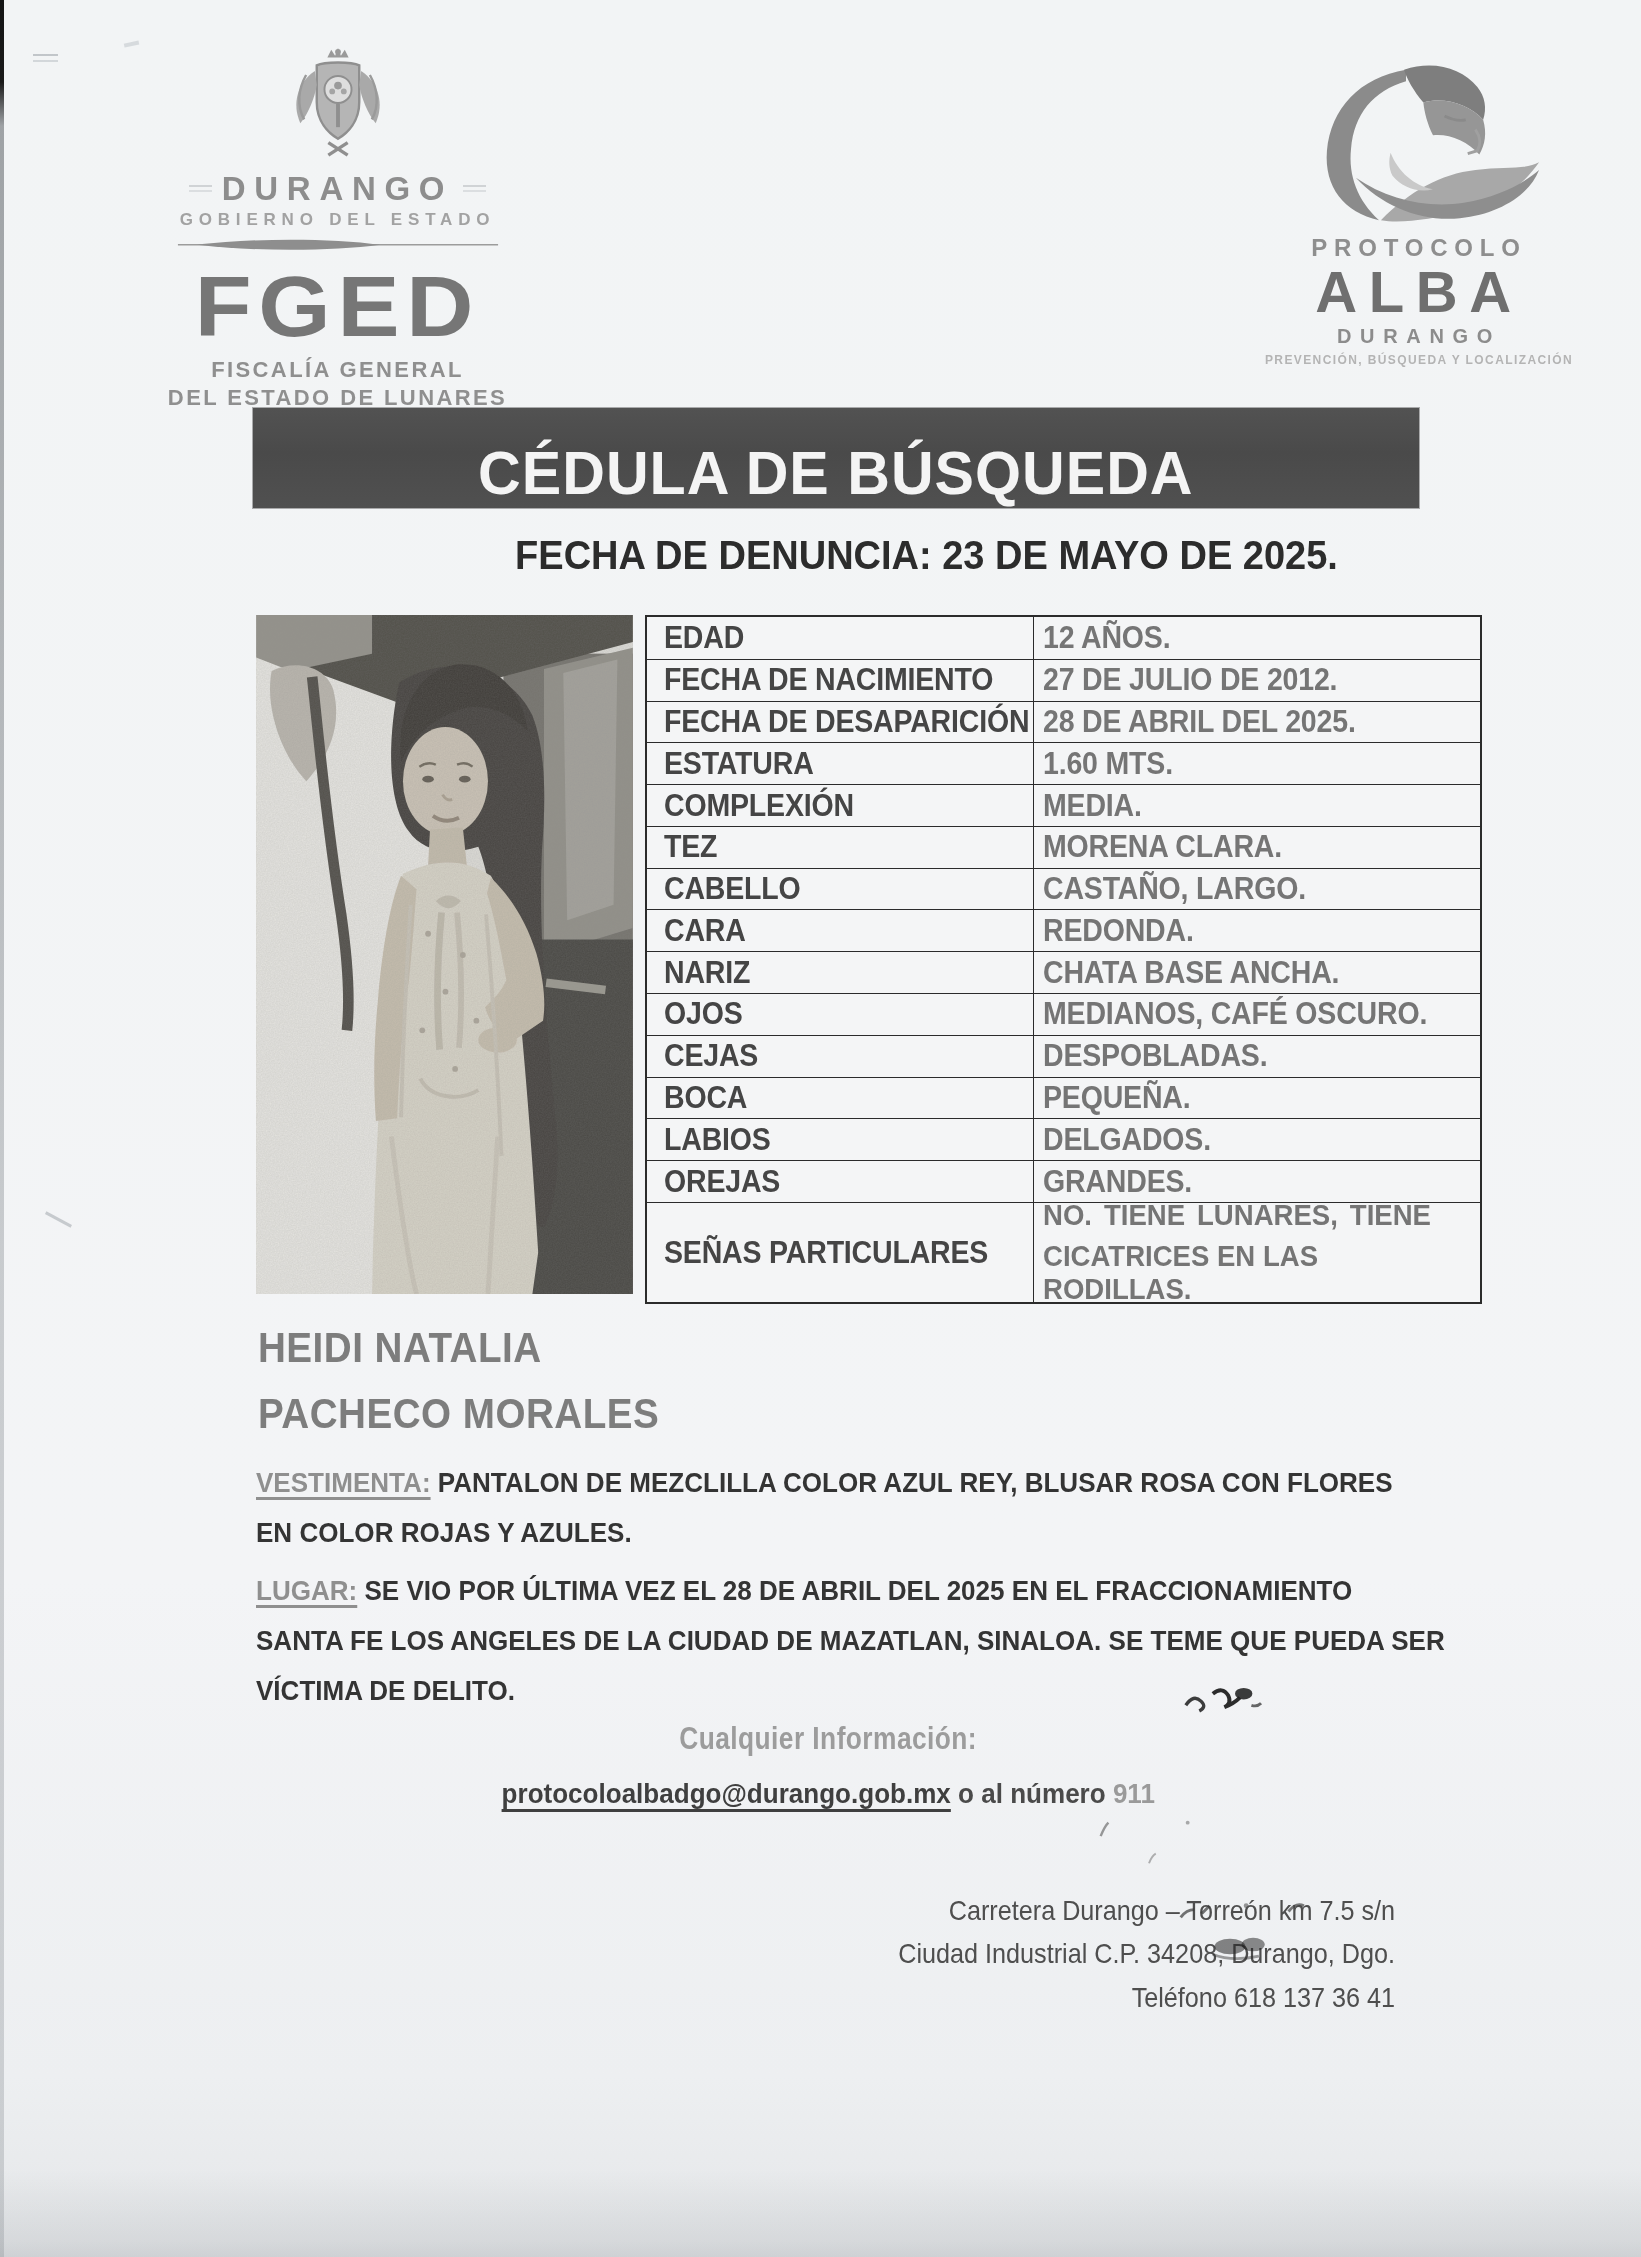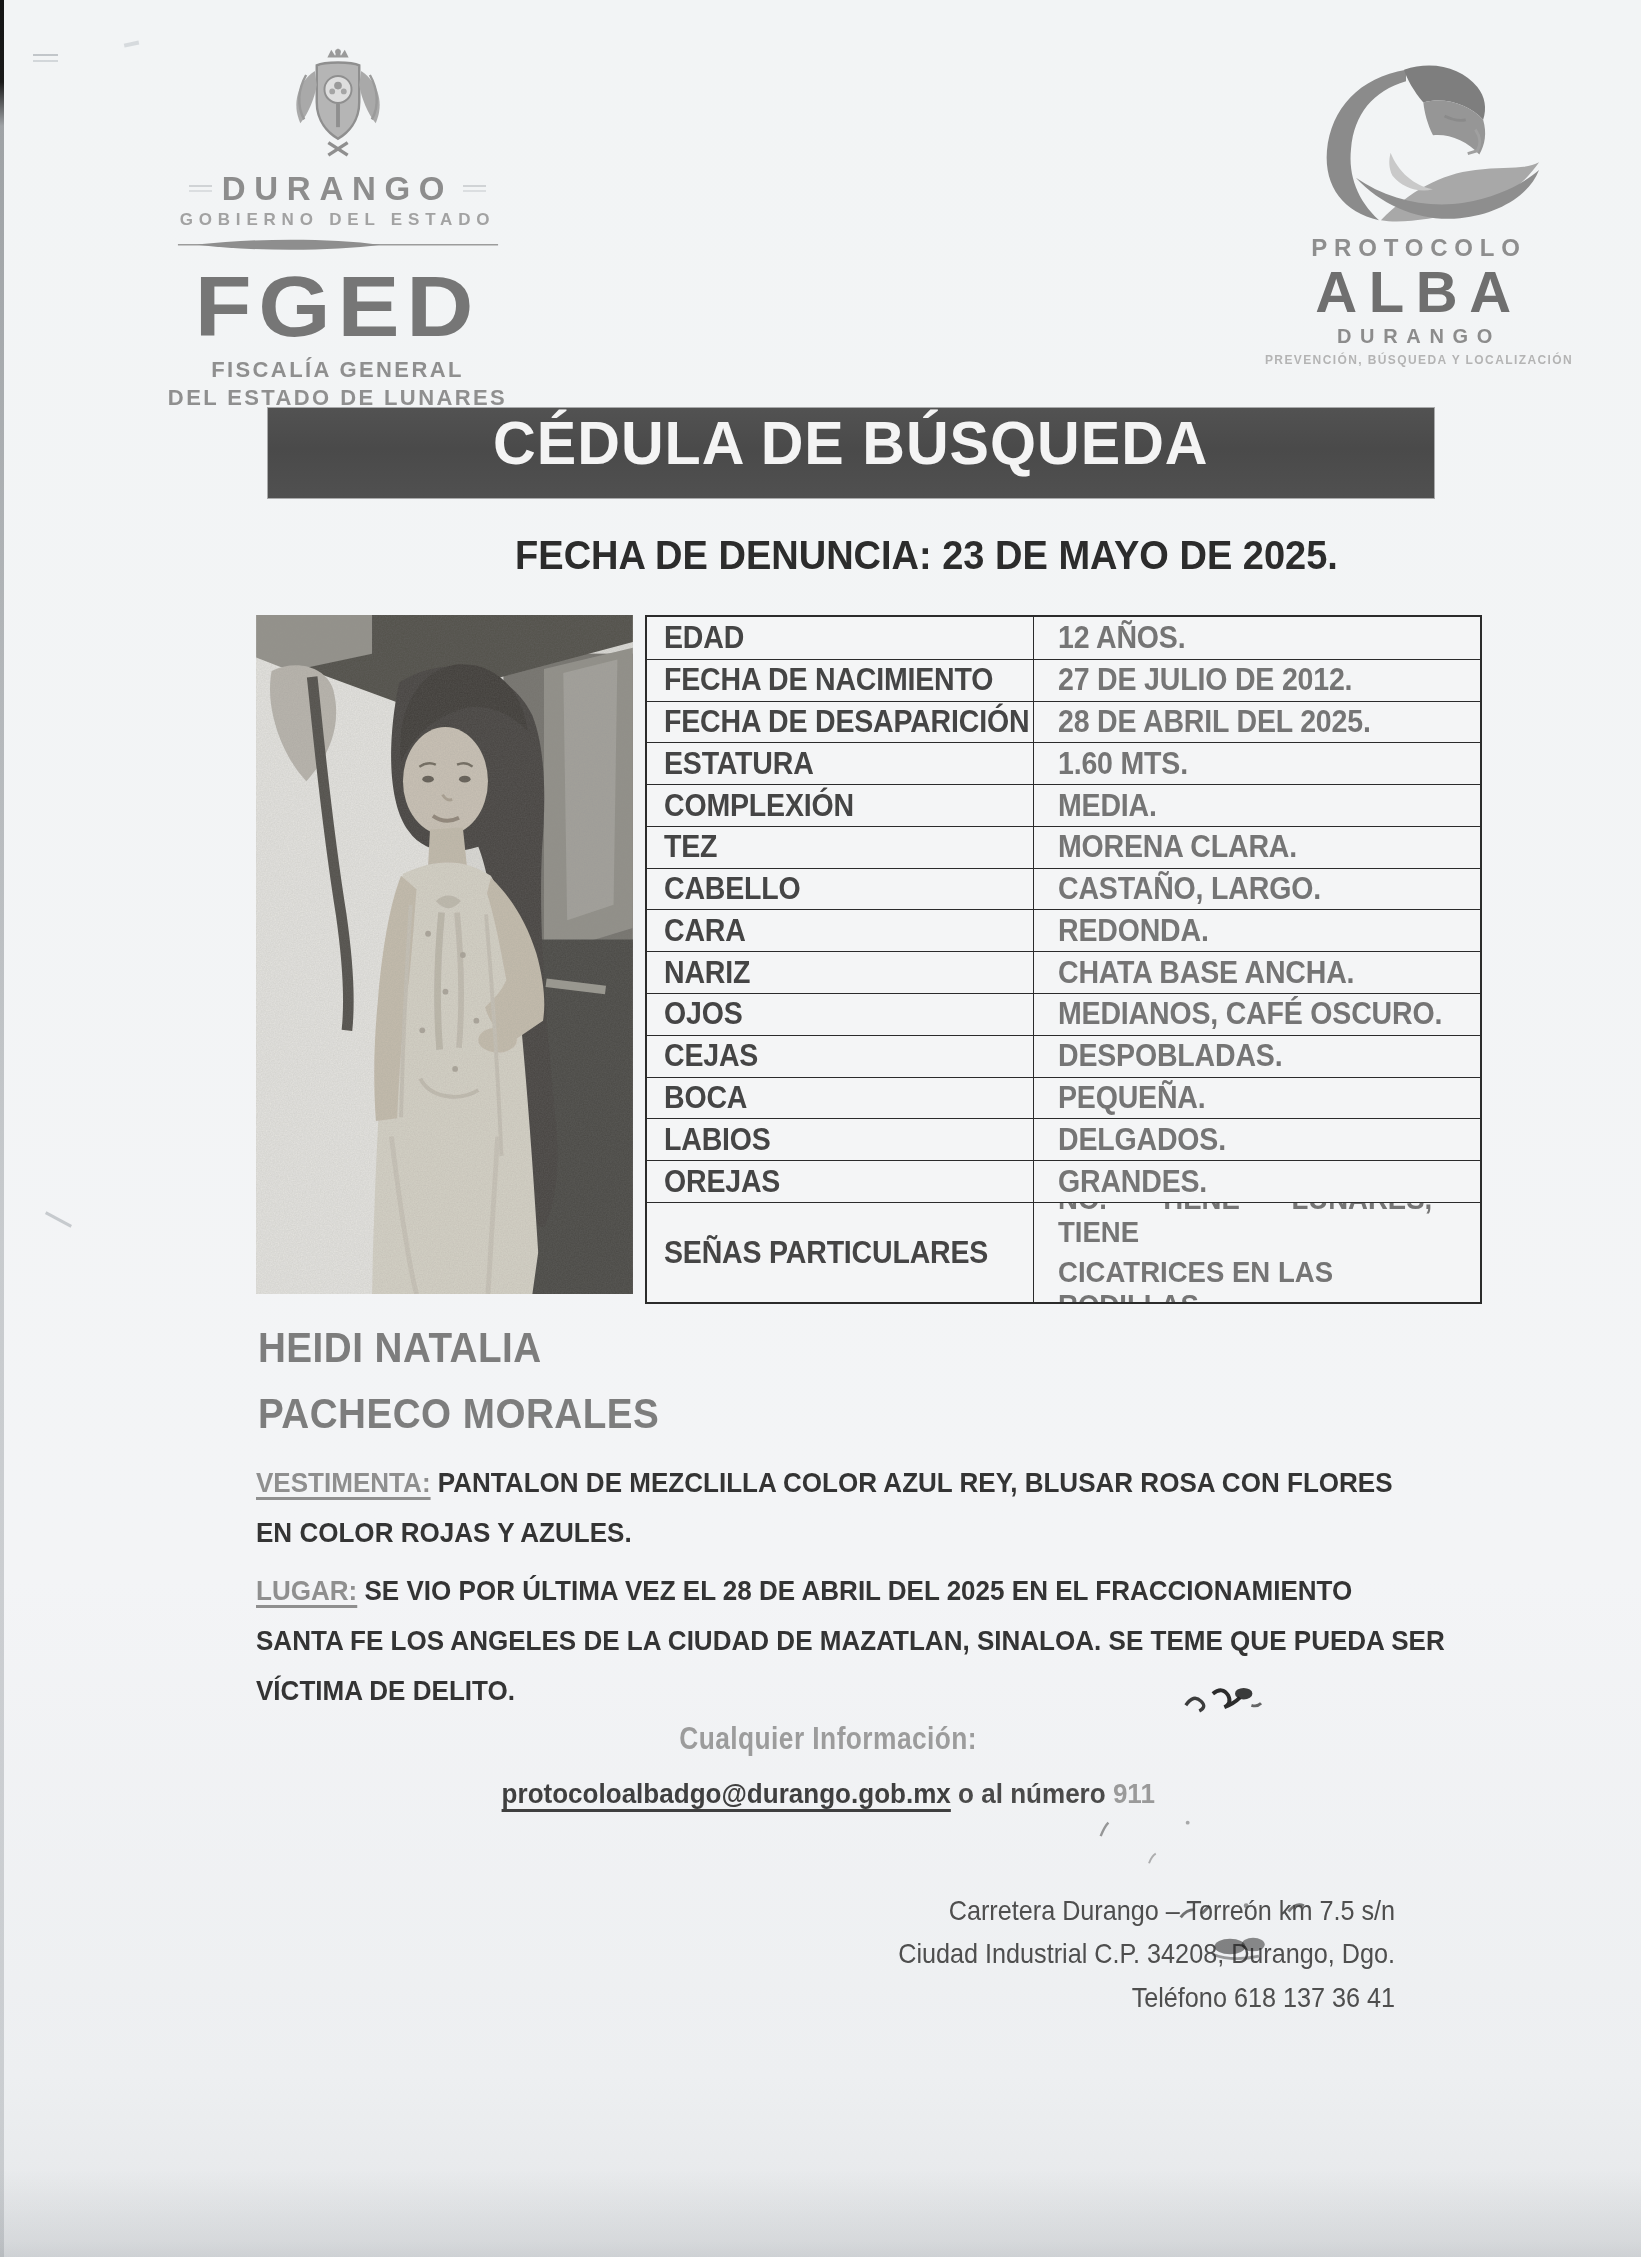--- a/index.html
+++ b/index.html
@@ -27,38 +27,38 @@
   .fged-gobierno{font-size:17px;font-weight:bold;letter-spacing:5.8px;color:#a2a2a2;margin-top:2px;}
   .fged-divider{margin-top:7.7px;}
   .fged-acronym{font-size:93px;font-weight:bold;letter-spacing:6.8px;color:#767676;line-height:1.0;margin-top:5.8px;transform:scaleY(.92);}
   .fged-sub{font-size:22px;font-weight:bold;letter-spacing:2.4px;color:#8f8f8f;line-height:1.25;text-align:center;margin-top:1.9px;}
   .alba-logo{position:absolute;left:1257px;top:60px;width:324px;display:flex;flex-direction:column;align-items:center;}
   .alba-protocolo{font-size:24px;font-weight:bold;letter-spacing:6.8px;color:#8e8e8e;margin-top:3.9px;}
   .alba-word{font-size:58px;font-weight:bold;letter-spacing:11.6px;color:#6f6f6f;line-height:1.05;}
   .alba-durango{font-size:20px;font-weight:bold;letter-spacing:8.7px;color:#8c8c8c;margin-top:1.9px;}
   .alba-tagline{font-size:12px;font-weight:bold;letter-spacing:1.4px;color:#b4b4b4;margin-top:5.8px;white-space:nowrap;}
   
-  .banner{position:absolute;left:268px;top:408px;width:1166px;height:90px;
+  .banner{position:absolute;left:253px;top:408px;width:1166px;height:100px;
     background:linear-gradient(180deg,#525252 0%,#4a4a4a 45%,#505050 100%);
-    display:flex;align-items:flex-start;justify-content:center;box-shadow:0 0 0 1px rgba(60,60,60,.4);}
+    display:flex;align-items:flex-end;justify-content:center;box-shadow:0 0 0 1px rgba(60,60,60,.4);}
   .banner-title{font-size:61px;font-weight:bold;color:#f4f4f4;letter-spacing:1px;white-space:nowrap;transform:scaleX(.97);}
   .fecha-denuncia{position:absolute;left:415px;top:533px;width:1023px;text-align:center;
     font-size:40px;font-weight:bold;color:#2c2c2c;white-space:nowrap;transform:scaleX(.95);}
   
   .photo{position:absolute;left:256px;top:615px;width:377px;height:679px;overflow:hidden;background:#dcdbd7;}
   .photo svg{display:block;filter:contrast(.96) brightness(1.01);}
   
   .info-table{position:absolute;left:645px;top:615px;width:837px;height:689px;
     border:2.9px solid #2b2b2b;box-sizing:border-box;display:grid;
     grid-template-rows:repeat(14,1fr) 100px;background:#f4f5f6;}
   .tr{display:grid;grid-template-columns:386px 1fr;border-top:1.9px solid #2b2b2b;}
   .tr:first-child{border-top:none;}
   .th,.td{display:flex;align-items:center;overflow:hidden;}
   .th{padding-left:17.4px;}
-  .td{border-left:1.9px solid #2b2b2b;padding-left:24px;padding-right:11.6px;}
+  .td{border-left:1.9px solid #2b2b2b;padding-left:9px;padding-right:11.6px;}
   .cond{transform:scaleX(.92);transform-origin:left center;white-space:nowrap;}
   .th .cond{font-size:31px;font-weight:bold;color:#454545;letter-spacing:-0.2px;}
   .td .cond{font-size:31px;font-weight:bold;color:#757575;letter-spacing:-0.2px;}
   .td-multiline{flex-direction:column;align-items:stretch;justify-content:center;gap:7.7px;}
   .senas-line{font-size:29px;font-weight:bold;color:#757575;transform:scaleX(.95);transform-origin:left center;}
   .senas-line.justified{text-align:justify;text-align-last:justify;width:96%;}
   .th-wrap .cond{white-space:normal;line-height:1.35;}
   
   .person-name{position:absolute;left:258px;top:1315px;font-size:42px;font-weight:bold;color:#7d7d7d;
     line-height:1.58;letter-spacing:0.5px;transform:scaleX(.92);transform-origin:left top;}

